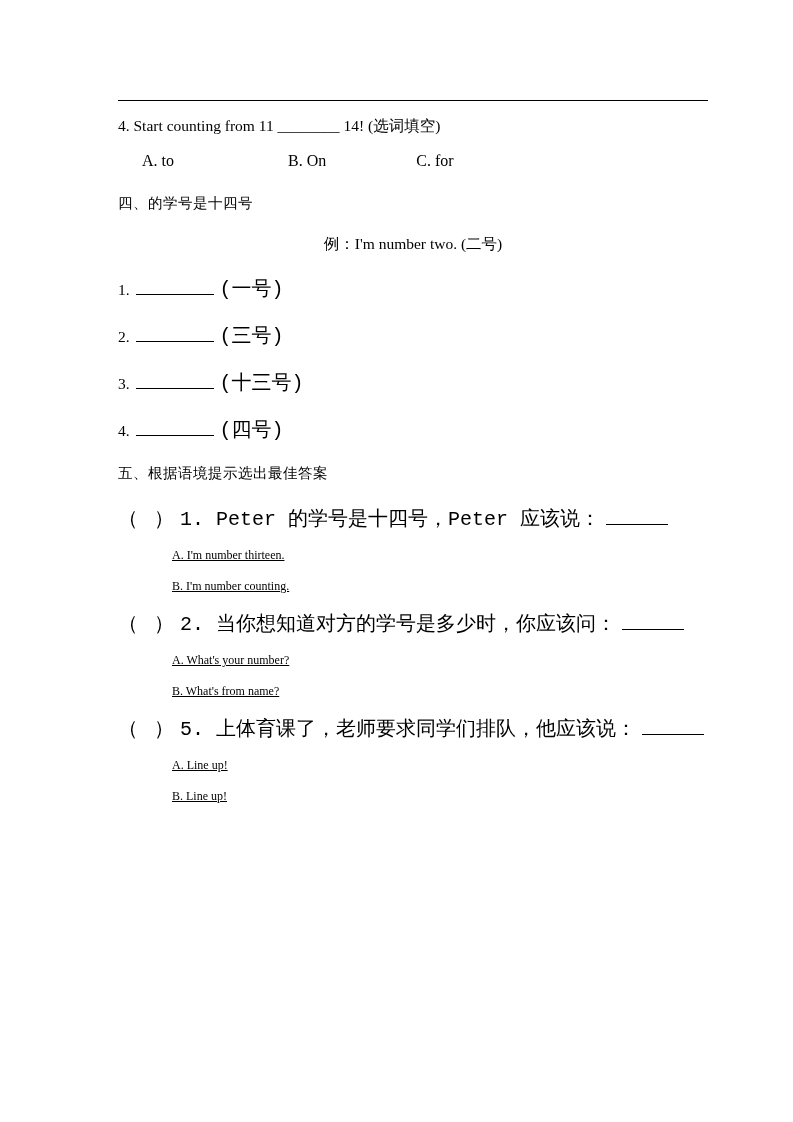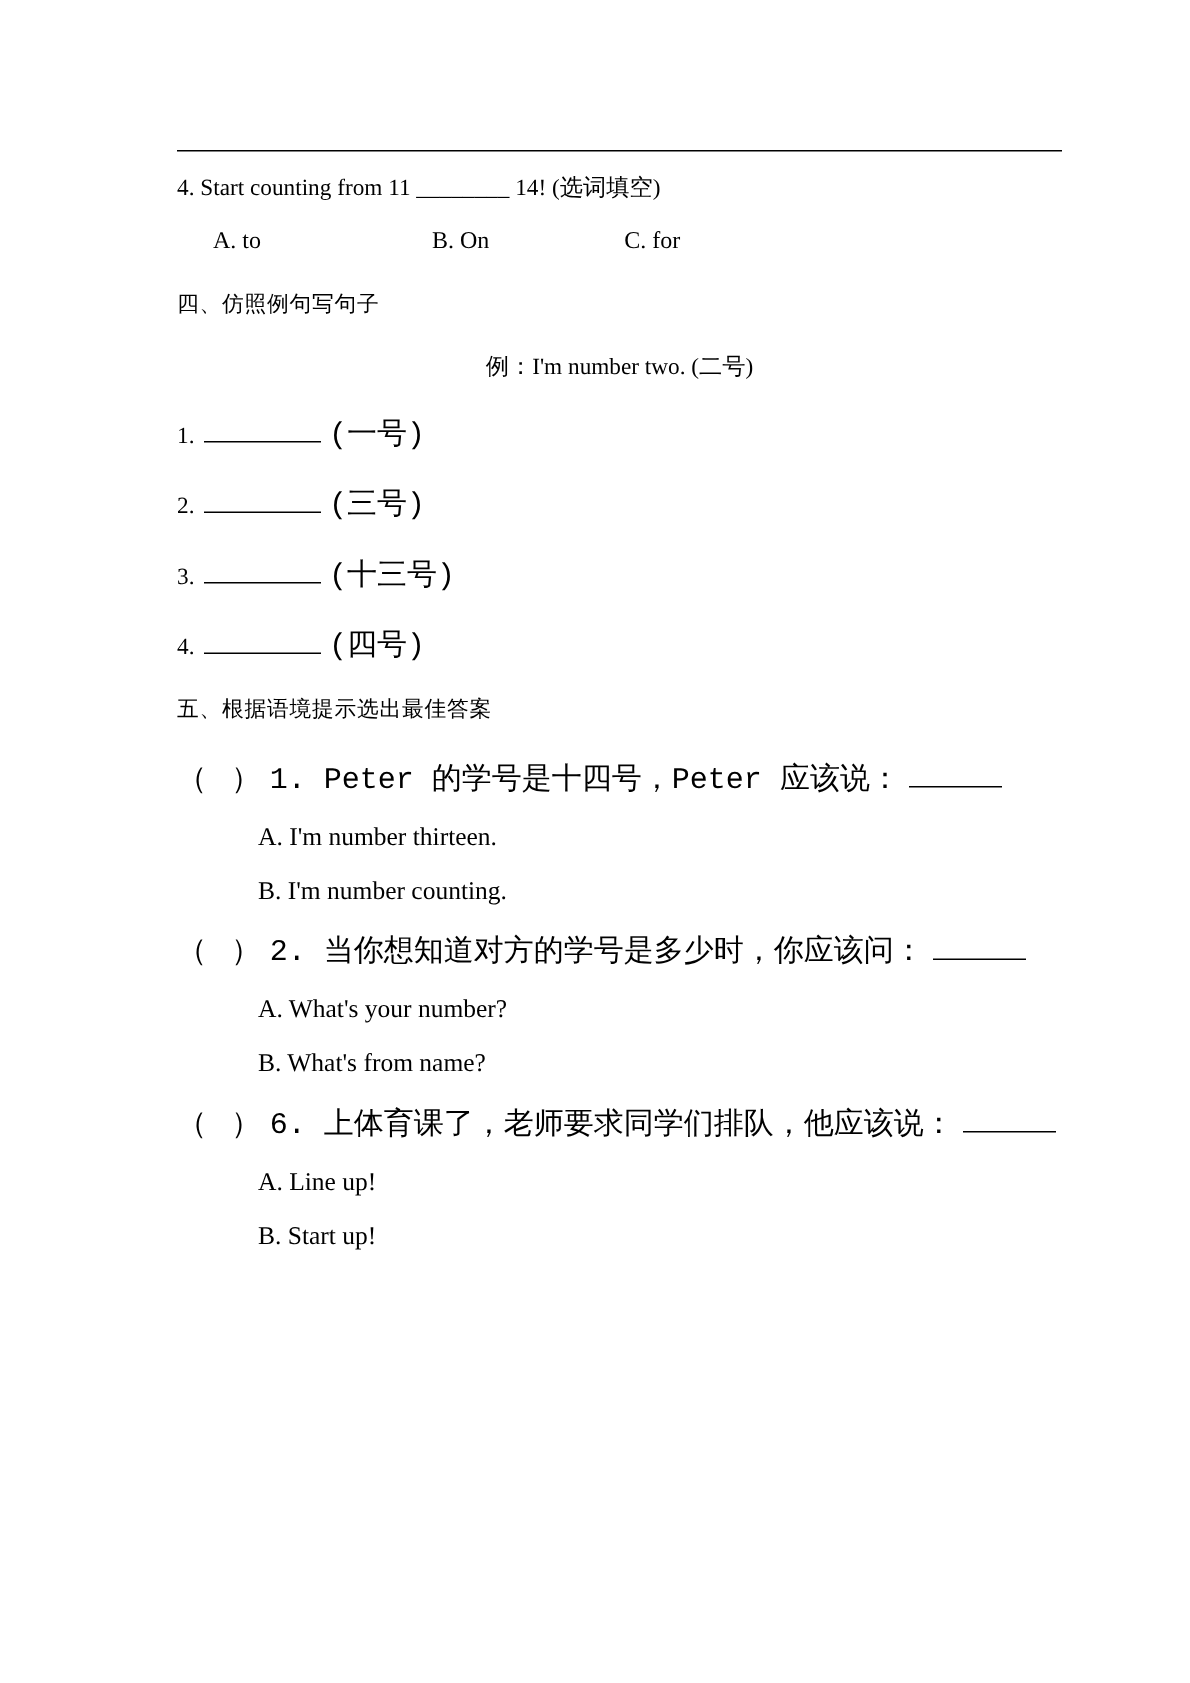--- a/index.html
+++ b/index.html
@@ -84,22 +84,23 @@
     width: 62px;
     height: 0.95em;
     vertical-align: baseline;
     margin: 0 2px;
   }
   .choice-q {
     font-size: 15.5px;
     margin: 0 0 16px 0;
   }
   .choice-opt {
-    font-size: 17px;
+    font-size: 12px;
     margin: 16px 0 16px 54px;
+    text-decoration: underline;
   }
   .cn {
     font-family: Liberation Mono, monospace;
     font-size: 20px;
   }
   .paren-box {
     letter-spacing: 2px;
   }
 </style>
 </head>
@@ -111,21 +112,21 @@
     <hr class="top-rule">
 
     <div class="line q-line">4. Start counting from 11 ________ 14! (选词填空)</div>
 
     <div class="options-row">
       <span class="opt opt-a">A. to</span>
       <span class="opt opt-b">B. On</span>
       <span class="opt opt-c">C. for</span>
     </div>
 
-    <div class="section-head">四、仿照例句写句子</div>
+    <div class="section-head">四、的学号是十四号</div>
 
     <div class="example">例：I'm number two. (二号)</div>
 
     <div class="write-item">
       <span>1.</span>
       <span class="blank-long"></span>
       <span class="cn">(一号)</span>
     </div>
 
     <div class="write-item">
@@ -159,20 +160,20 @@
     <div class="choice-q">
       <span class="cn paren-box">（  ）</span>
       <span class="cn">2. 当你想知道对方的学号是多少时，你应该问：</span>
       <span class="blank-med"></span>
     </div>
     <div class="choice-opt">A. What's your number?</div>
     <div class="choice-opt">B. What's from name?</div>
 
     <div class="choice-q">
       <span class="cn paren-box">（  ）</span>
-      <span class="cn">6. 上体育课了，老师要求同学们排队，他应该说：</span>
+      <span class="cn">5. 上体育课了，老师要求同学们排队，他应该说：</span>
       <span class="blank-med"></span>
     </div>
     <div class="choice-opt">A. Line up!</div>
-    <div class="choice-opt">B. Start up!</div>
+    <div class="choice-opt">B. Line up!</div>
 
   </div>
 </div>
 
 </body></html>

